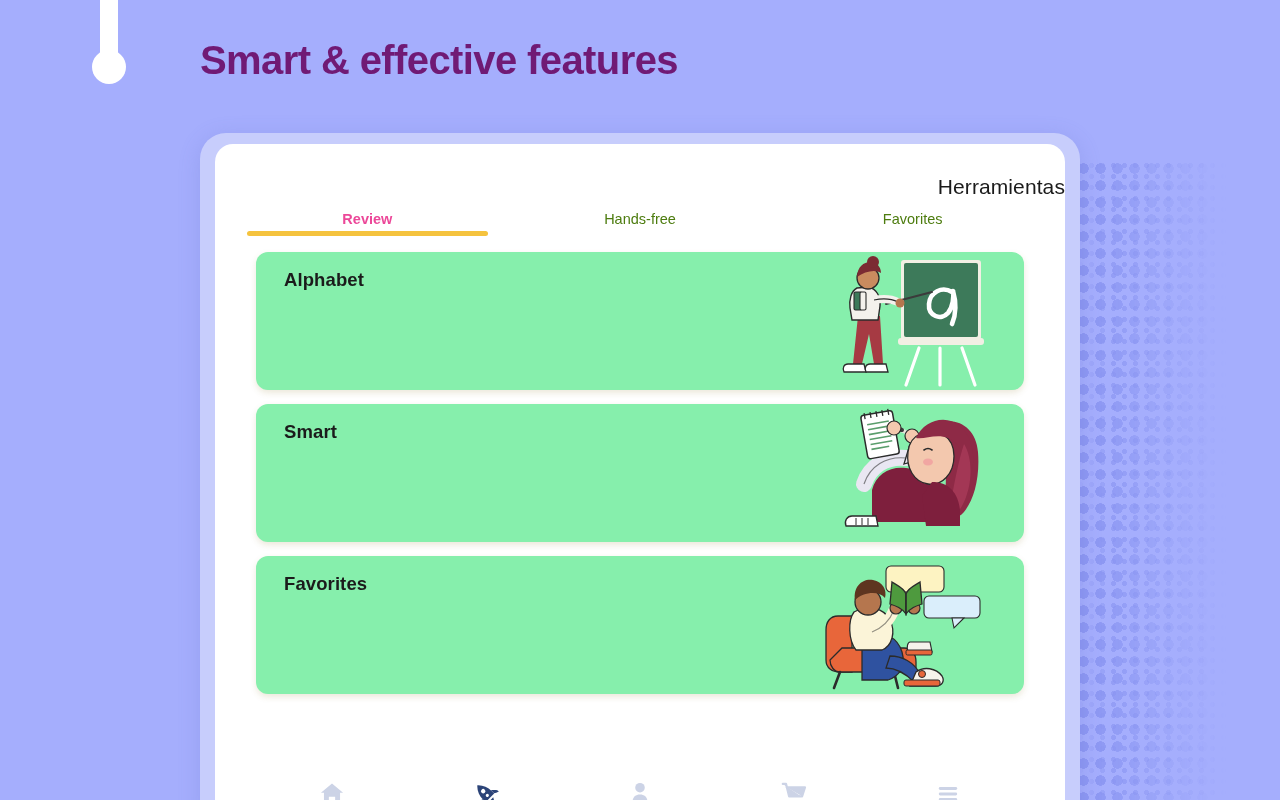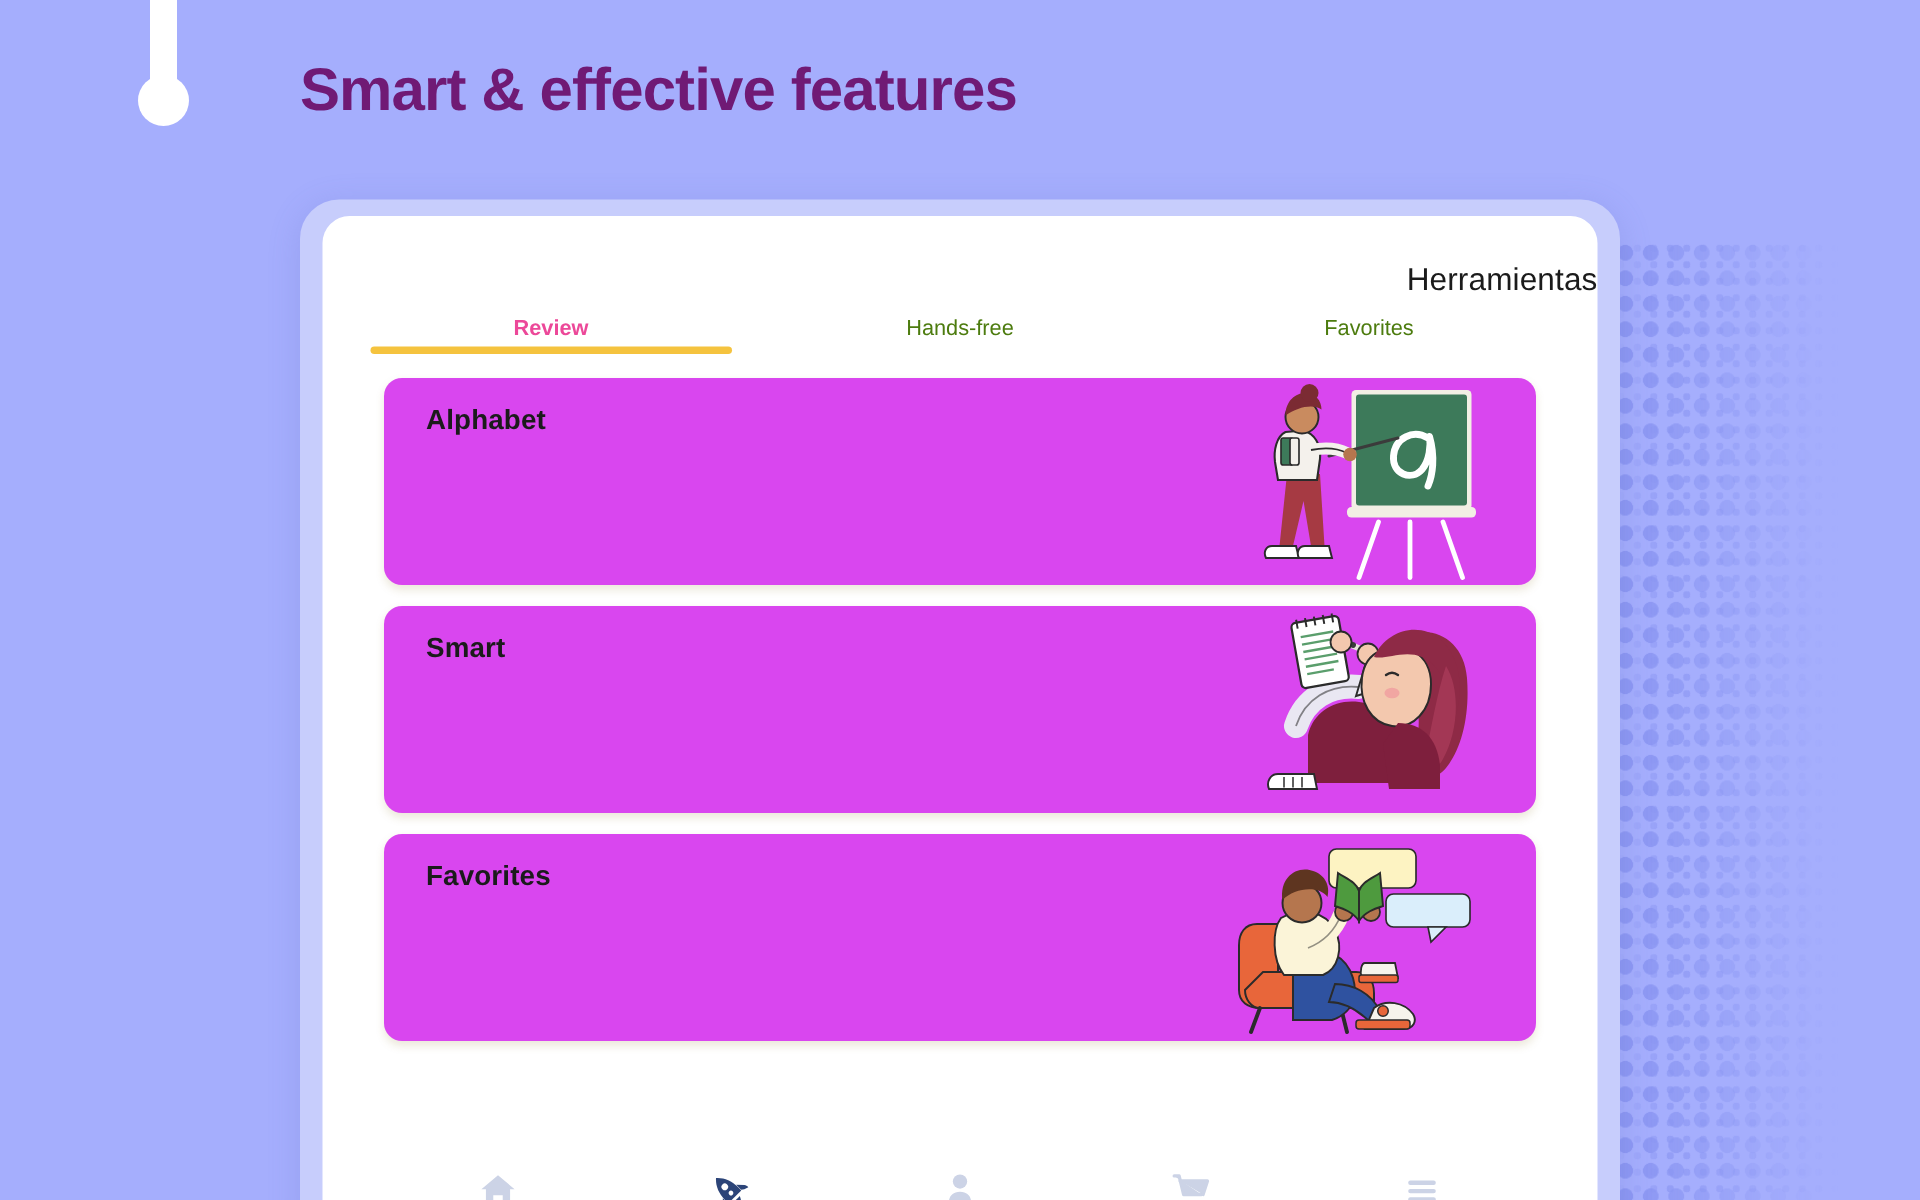--- a/index.html
+++ b/index.html
@@ -128,21 +128,21 @@
     border-radius: 3px;
     background: #f5c33e;
   }
 
   
   .cards { padding: 16px 41px 0 41px; }
 
   .card {
     position: relative;
     height: 138px;
-    background: #d946ef;
+    background: #86efac;
     border-radius: 12px;
     margin-bottom: 14px;
     box-shadow: 0 3px 6px rgba(140,120,40,.17);
     overflow: hidden;
     cursor: pointer;
   }
   .card-title {
     position: absolute;
     left: 28px;
     top: 17px;

